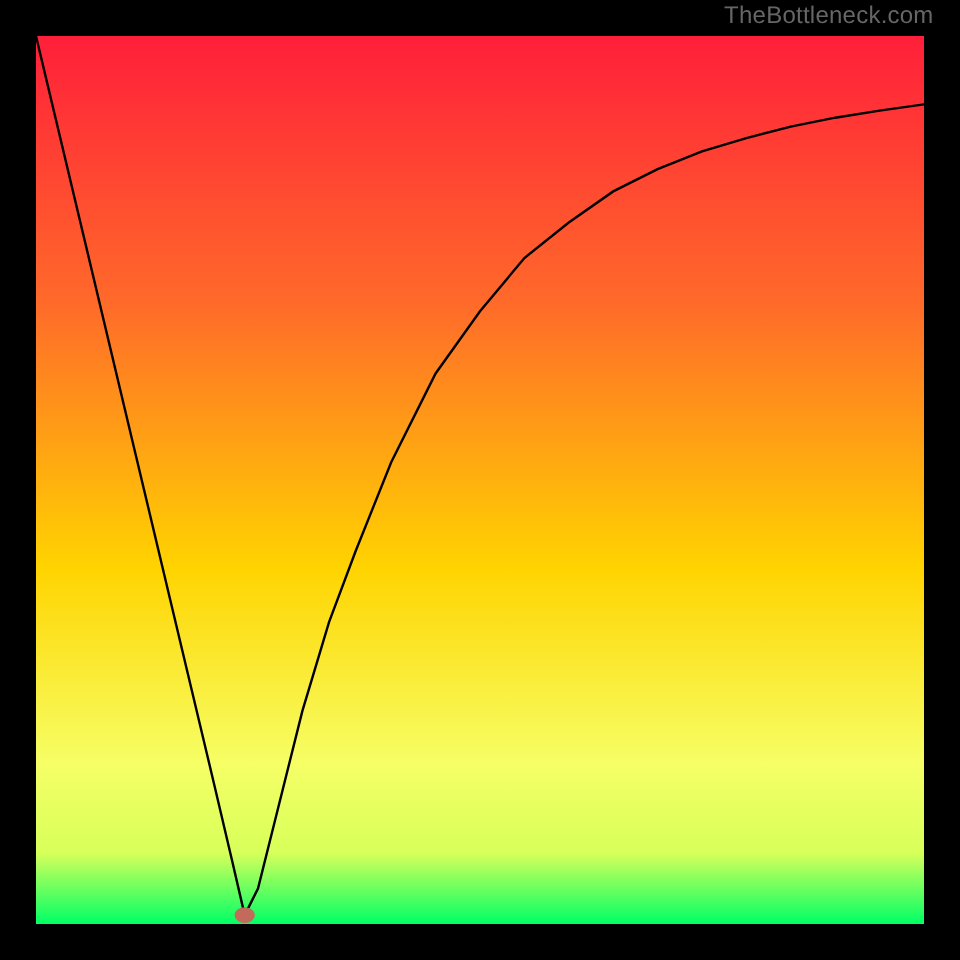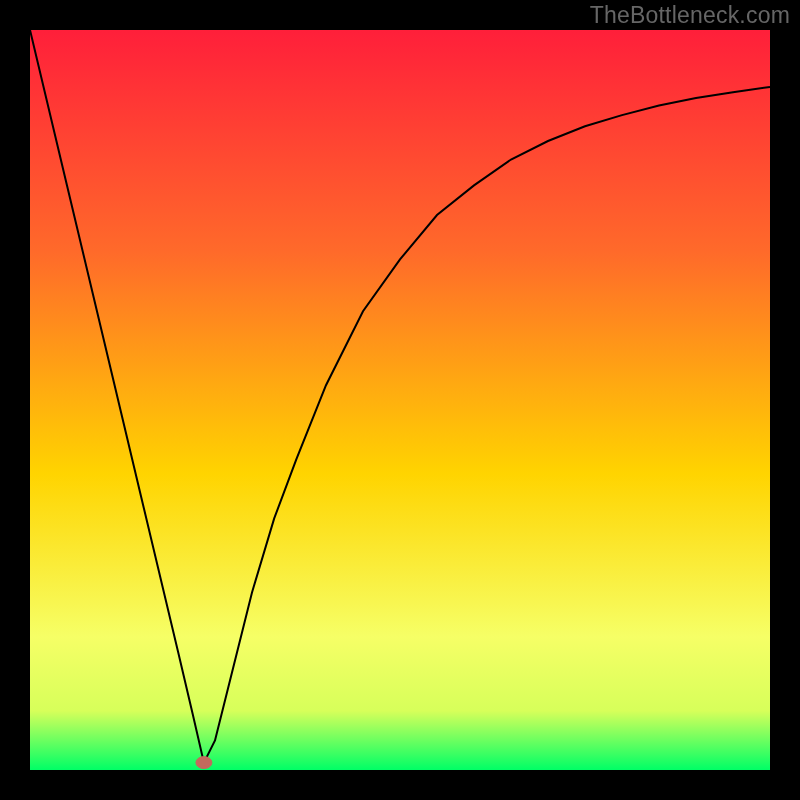--- a/index.html
+++ b/index.html
@@ -13,23 +13,23 @@
   }
   .frame {
     position: relative;
     width: 800px;
     height: 800px;
     background: #000;
   }
   .watermark {
     position: absolute;
     top: 2px;
-    right: 10px;
+    right: 22px;
     color: #666;
-    font-size: 23px;
+    font-size: 20px;
     font-weight: 500;
     letter-spacing: 0.2px;
     z-index: 10;
   }
   .plot-area {
     position: absolute;
     left: 30px;
     top: 30px;
     width: 740px;
     height: 740px;

